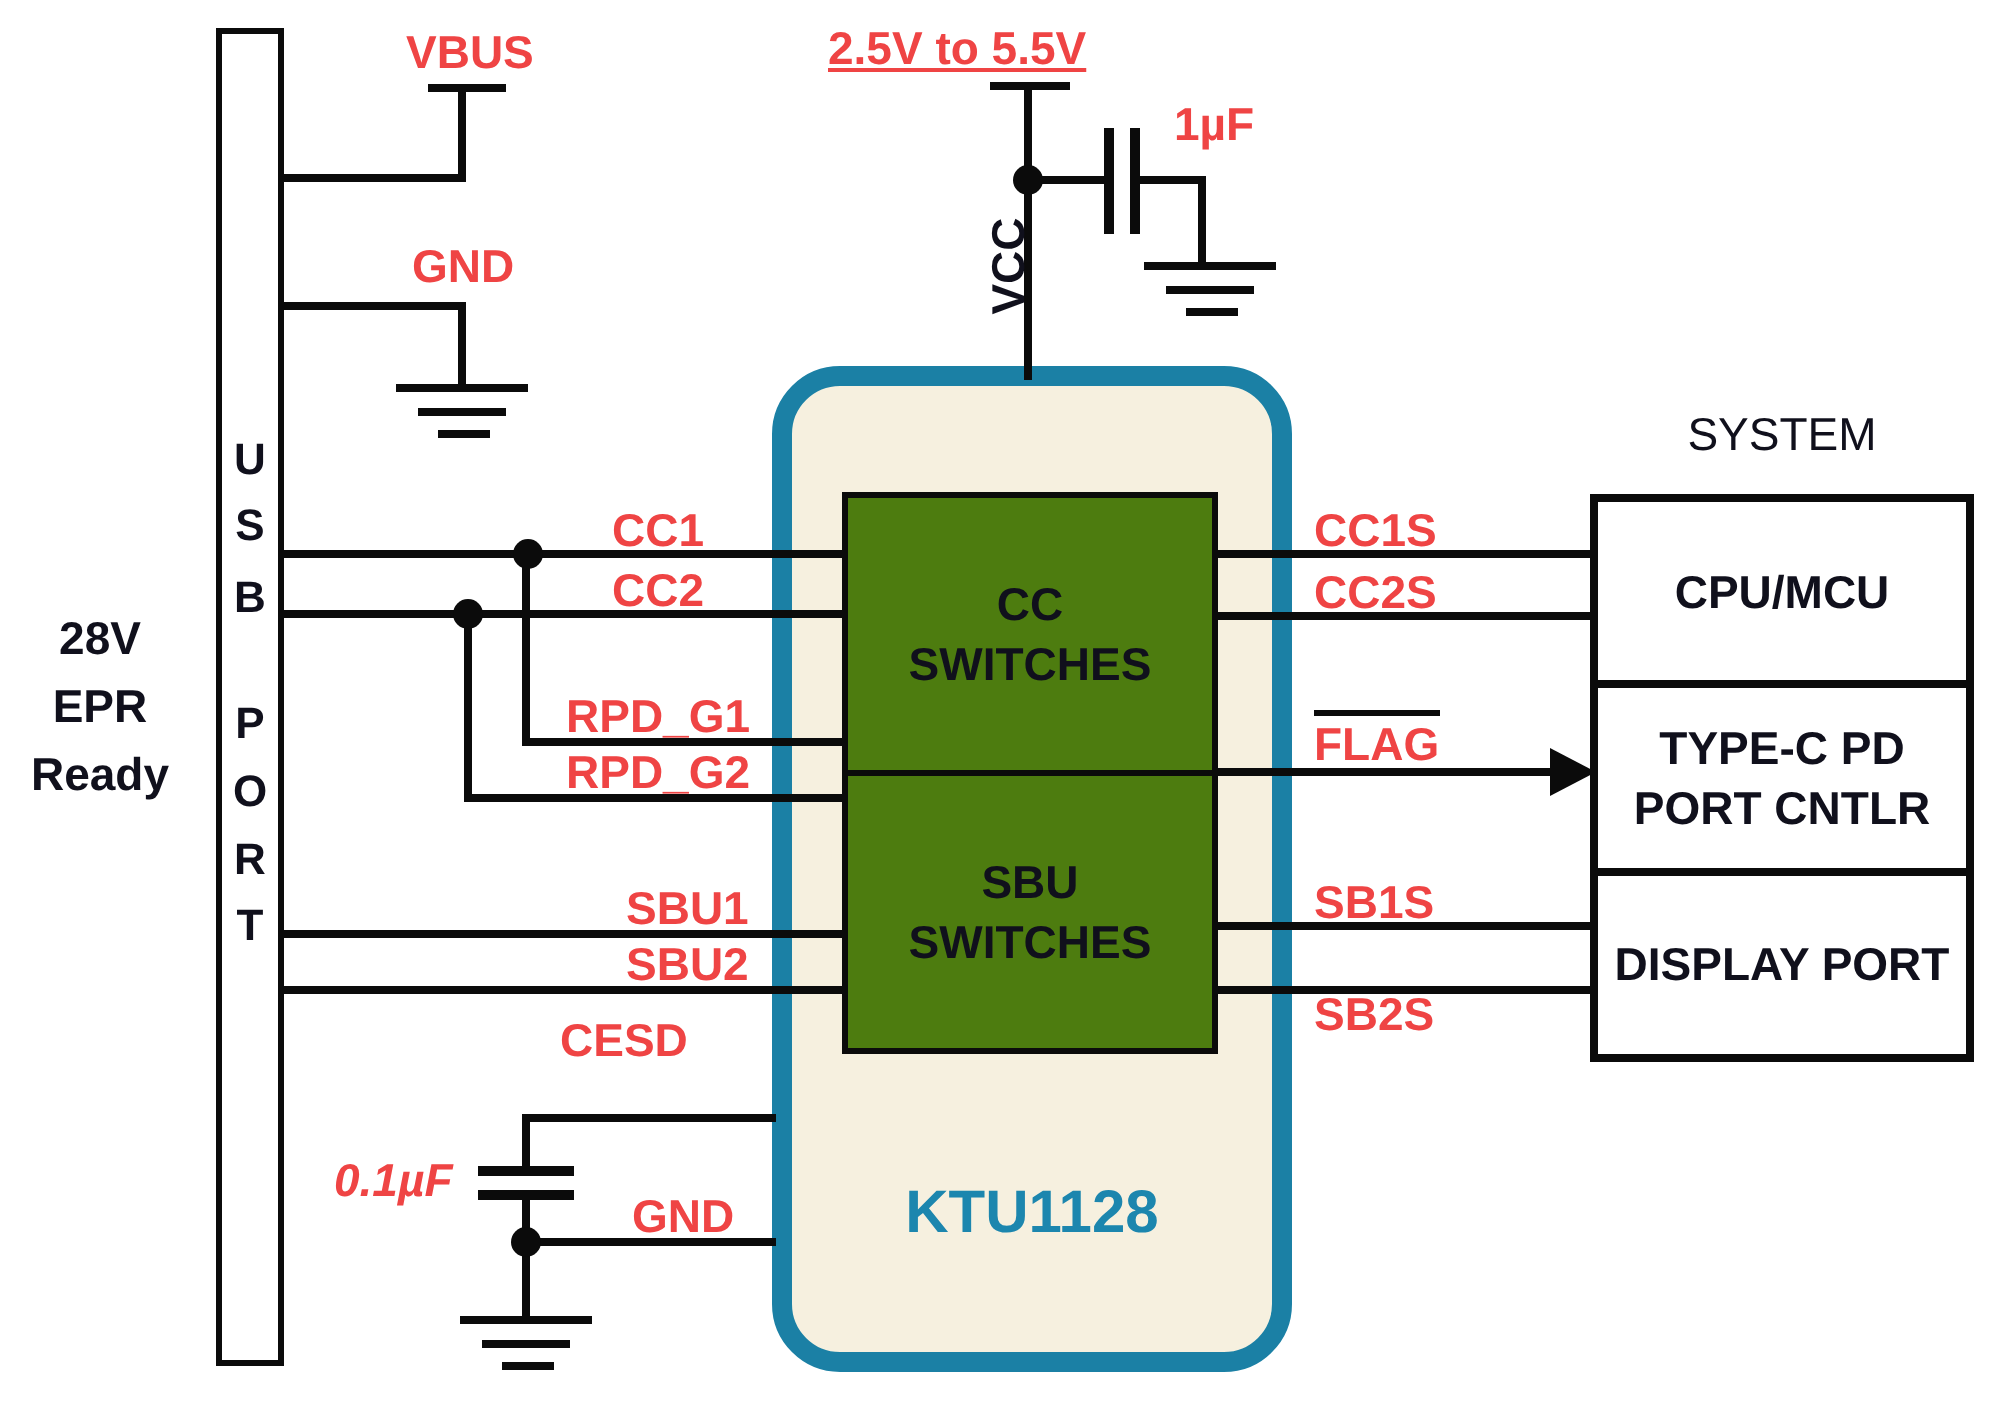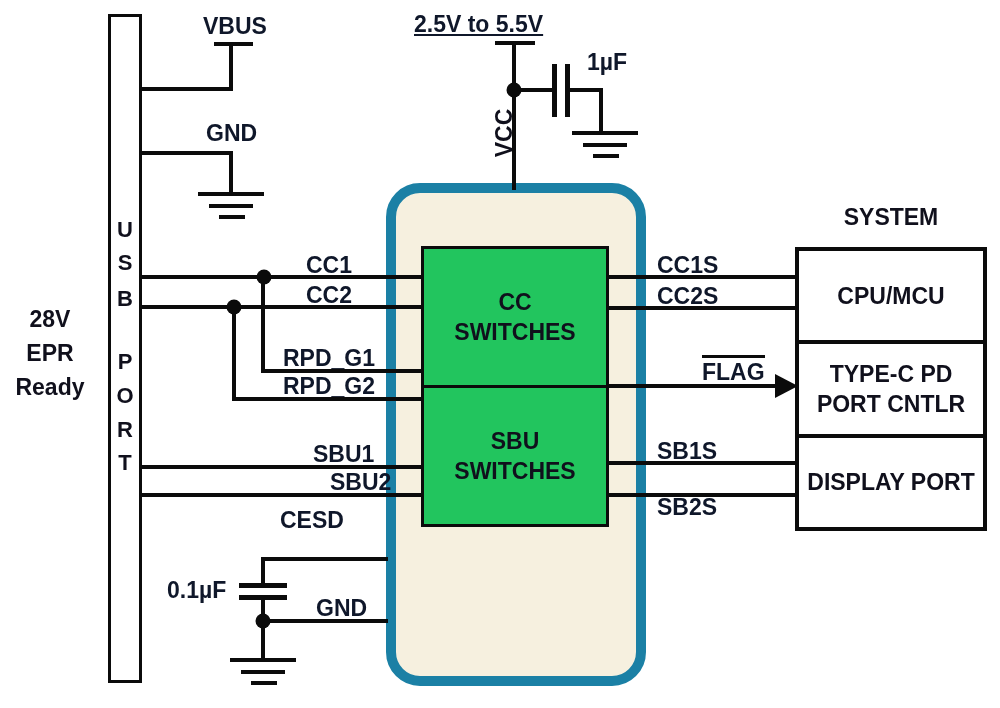--- a/index.html
+++ b/index.html
@@ -7,65 +7,66 @@
     position:relative; width:1000px; height:708px; background:#ffffff;
     font-family:"Liberation Sans", sans-serif; overflow:hidden;
   }
   .wire { position:absolute; background:#0b0b0b; }
   .hw { height:4px; }
   .vw { width:4px; }
   .bar { position:absolute; background:#0b0b0b; height:4px; }
   .plate-v { position:absolute; background:#0b0b0b; width:5px; }
   .plate-h { position:absolute; background:#0b0b0b; height:5px; }
   .dot { position:absolute; width:15px; height:15px; background:#0b0b0b; border-radius:50%; transform:translate(-50%,-50%); }
-  .lbl { position:absolute; font-size:23px; font-weight:bold; color:#0f172a; line-height:1.05; white-space:nowrap; }
+  .lbl { position:absolute; font-size:23px; font-weight:bold; color:#ef4444; line-height:1.05; white-space:nowrap; }
   .port {
     position:absolute; left:108px; top:14px; width:34px; height:669px;
     border:3.5px solid #0b0b0b; background:#ffffff; box-sizing:border-box;
   }
   .port-letter { position:absolute; left:108px; width:34px; text-align:center;
     font-size:22px; font-weight:bold; color:#10101c; line-height:22px; }
   .port-note { position:absolute; left:3px; top:302px; width:94px; text-align:center;
     font-size:23px; font-weight:bold; color:#10101c; line-height:34px; }
   .chip {
     position:absolute; left:386px; top:183px; width:260px; height:503px;
     background:#F6F0DF; border:10px solid #1B80A5; border-radius:34px; box-sizing:border-box;
   }
   .chip-name { position:absolute; left:386px; top:590px; width:260px; text-align:center;
     font-size:30px; font-weight:bold; color:#1C86AE; }
   .blocks {
     position:absolute; left:421px; top:246px; width:188px; height:281px;
-    border:3.5px solid #0b0b0b; background:#22c55e; box-sizing:border-box;
+    border:3.5px solid #0b0b0b; background:#4d7c0f; box-sizing:border-box;
     display:flex; flex-direction:column;
   }
   .block { flex:1; display:flex; flex-direction:column; align-items:center; justify-content:center;
     font-size:23px; font-weight:bold; color:#10101c; line-height:30px; text-align:center; }
   .block + .block { border-top:3.5px solid #0b0b0b; }
   .sysblocks {
     position:absolute; left:795px; top:247px; width:192px; height:284px;
     border:4px solid #0b0b0b; background:#ffffff; box-sizing:border-box;
     display:flex; flex-direction:column;
   }
   .sysblocks .block + .block { border-top:4px solid #0b0b0b; }
   .tm-line { font-size:20px; font-weight:normal; }
   .sys-title { position:absolute; left:795px; top:204px; width:192px; text-align:center;
-    font-size:23px; font-weight:bold; color:#10101c; }
+    font-size:23px; font-weight:normal; color:#10101c; }
   .vcc-rot { position:absolute; left:467px; top:121px; width:72px; height:24px;
     transform:rotate(-90deg); text-align:center; font-size:23px; font-weight:bold; color:#10101c; }
   .overline { display:inline-block; border-top:3px solid #0b0b0b; padding-top:2px; }
   .arrow-right { position:absolute; left:775px; top:374px; width:0; height:0;
     border-top:12px solid transparent; border-bottom:12px solid transparent;
     border-left:23px solid #0b0b0b; }
 </style>
 </head>
 <body>
 
 <div class="canvas">
 
   <div class="chip"></div>
+  <div class="chip-name">KTU1128</div>
 
   <div class="port"></div>
   <div class="port-letter" style="top:219px">U</div>
   <div class="port-letter" style="top:252px">S</div>
   <div class="port-letter" style="top:288px">B</div>
   <div class="port-letter" style="top:351px">P</div>
   <div class="port-letter" style="top:385px">O</div>
   <div class="port-letter" style="top:419px">R</div>
   <div class="port-letter" style="top:452px">T</div>
 
@@ -112,29 +113,29 @@
   <div class="wire vw" style="left:232px; top:307px; height:94px;"></div>
   <div class="wire hw" style="left:232px; top:397px; width:193px;"></div>
   <div class="wire hw" style="left:142px; top:465px; width:283px;"></div>
   <div class="wire hw" style="left:142px; top:493px; width:283px;"></div>
 
   <div class="lbl" style="left:306px; top:253px;">CC1</div>
   <div class="lbl" style="left:306px; top:283px;">CC2</div>
   <div class="lbl" style="left:283px; top:346px;">RPD_G1</div>
   <div class="lbl" style="left:283px; top:374px;">RPD_G2</div>
   <div class="lbl" style="left:313px; top:442px;">SBU1</div>
-  <div class="lbl" style="left:313px; top:470px;margin-left:17px;">SBU2</div>
+  <div class="lbl" style="left:313px; top:470px;">SBU2</div>
 
   <div class="lbl" style="left:280px; top:508px;">CESD</div>
   <div class="wire hw" style="left:261px; top:557px; width:127px;"></div>
   <div class="wire vw" style="left:261px; top:559px; height:26px;"></div>
   <div class="plate-h" style="left:239px; top:583px; width:48px;"></div>
   <div class="plate-h" style="left:239px; top:595px; width:48px;"></div>
   <div class="wire vw" style="left:261px; top:600px; height:59px;"></div>
-  <div class="lbl" style="left:167px; top:578px;">0.1µF</div>
+  <div class="lbl" style="left:167px; top:578px;font-style:italic;">0.1µF</div>
   <div class="lbl" style="left:316px; top:596px;">GND</div>
   <div class="wire hw" style="left:263px; top:619px; width:125px;"></div>
   <div class="dot" style="left:263px; top:621px;"></div>
   <div class="bar" style="left:230px; top:658px; width:66px;"></div>
   <div class="bar" style="left:241px; top:670px; width:44px;"></div>
   <div class="bar" style="left:251px; top:681px; width:26px;"></div>
 
   <div class="blocks">
     <div class="block">
       <span>CC</span>
@@ -148,21 +149,21 @@
 
   <div class="wire hw" style="left:606px; top:275px; width:190px;"></div>
   <div class="wire hw" style="left:606px; top:306px; width:190px;"></div>
   <div class="wire hw" style="left:606px; top:384px; width:173px;"></div>
   <div class="arrow-right"></div>
   <div class="wire hw" style="left:606px; top:461px; width:190px;"></div>
   <div class="wire hw" style="left:606px; top:493px; width:190px;"></div>
 
   <div class="lbl" style="left:657px; top:253px;">CC1S</div>
   <div class="lbl" style="left:657px; top:284px;">CC2S</div>
-  <div class="lbl" style="left:657px; top:355px;margin-left:45px;"><span class="overline">FLAG</span></div>
+  <div class="lbl" style="left:657px; top:355px;"><span class="overline">FLAG</span></div>
   <div class="lbl" style="left:657px; top:439px;">SB1S</div>
   <div class="lbl" style="left:657px; top:495px;">SB2S</div>
 
   <div class="sys-title">SYSTEM</div>
   <div class="sysblocks">
     <div class="block">
       <span>CPU/MCU</span>
     </div>
     <div class="block">
       <span>TYPE-C PD</span>

